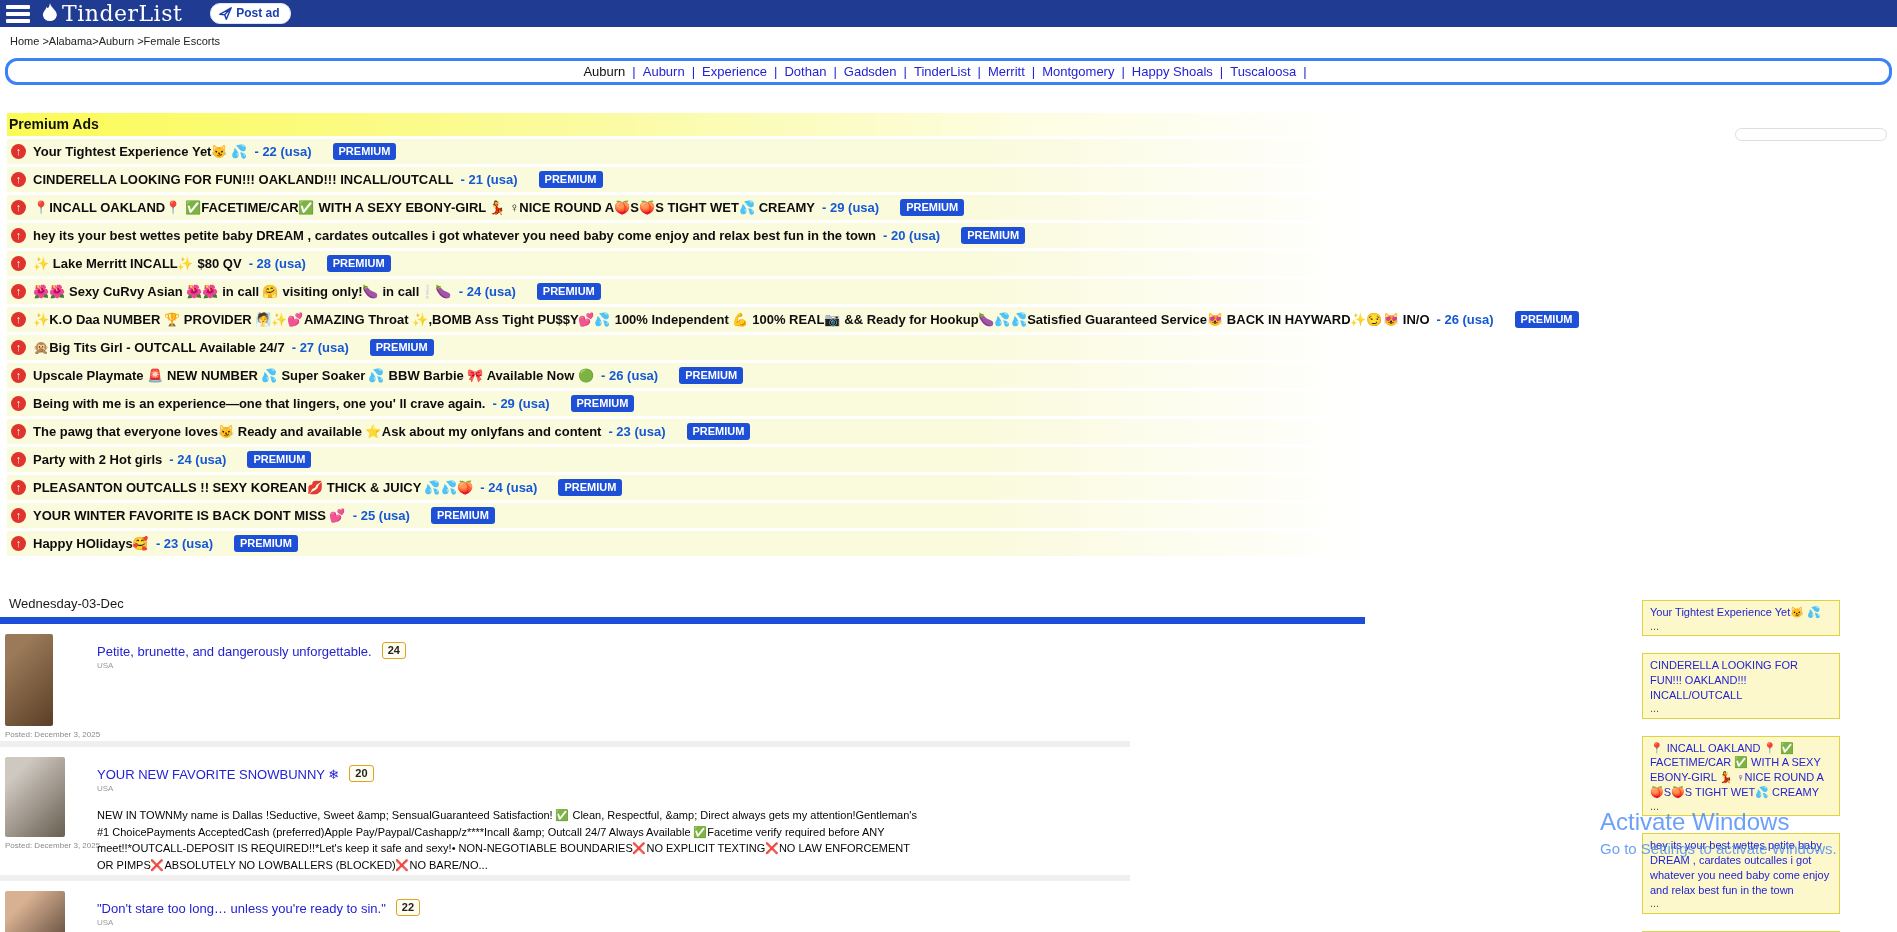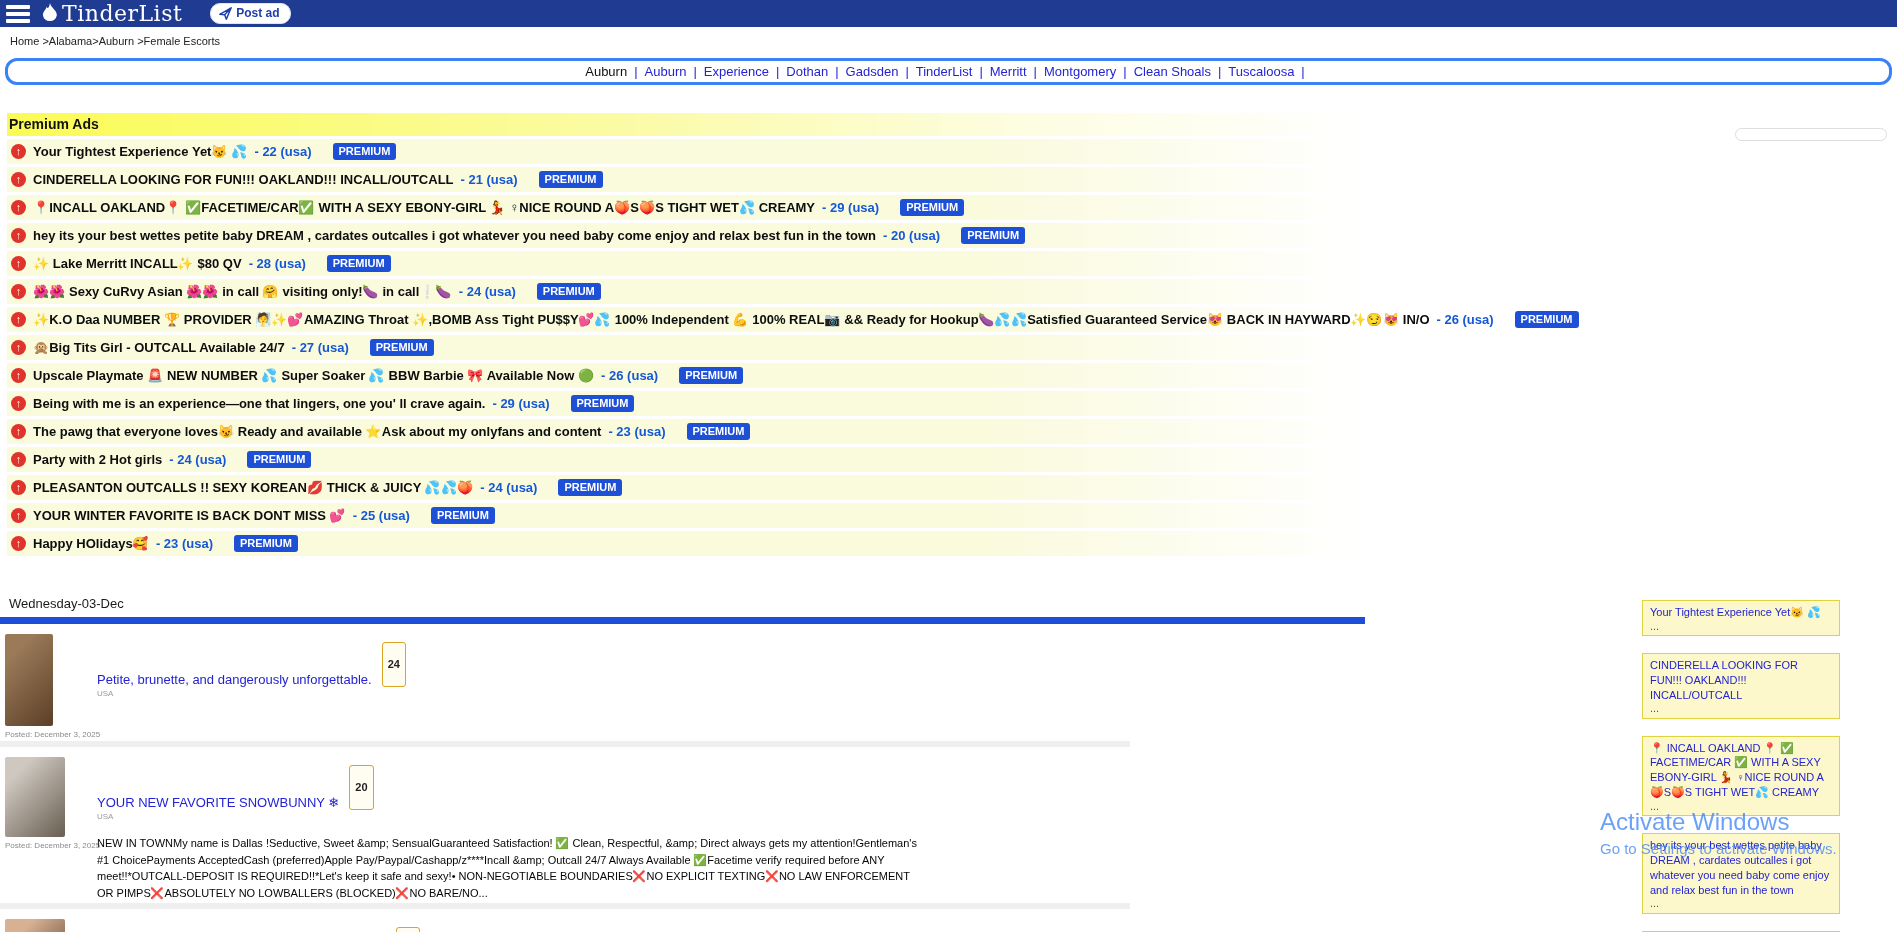--- a/index.html
+++ b/index.html
@@ -54,21 +54,21 @@
   .thumb { border-radius:2px; }
   .listing:nth-child(1) .thumb { width:48px; height:92px; }
   .listing:nth-child(2) .thumb { width:60px; height:80px; }
   .listing:nth-child(3) .thumb { width:60px; height:86px; }
   .listing:nth-child(4) .thumb { width:80px; height:60px; }
   .posted { font-size:8px; color:#8a8a8a; margin-top:4px; white-space:nowrap; }
   .rcol { padding-top:8px; width:820px; }
   .trow { display:flex; align-items:flex-end; gap:10px; }
   .ltitle { color:#2323d4; font-size:13px; text-decoration:none; cursor:pointer; }
   .agebox { border:1px solid #dba421; background:#fffdf2; border-radius:3px; font-size:11px;
-            font-weight:bold; color:#222; padding:14px 5px; line-height:15px; }
+            font-weight:bold; color:#222; padding:0 5px; line-height:15px; }
   .usa { font-size:8px; color:#999; margin-top:2px; }
   .desc { margin-top:14px; font-size:11px; color:#050505; line-height:1.5; }
 
   
   .sidebar { position:absolute; left:1642px; top:600px; width:198px; z-index:2; }
   .sbox { background:#fcf8cc; border:1px solid #ded23e; padding:4px 7px 3px; margin-bottom:17px; }
   .stitle { color:#2323d4; font-size:11px; line-height:1.35; text-decoration:none; cursor:pointer; display:block; }
   .sdots { font-size:11px; color:#555; line-height:1.1; }
 
   
@@ -111,21 +111,21 @@
     <a>Dothan</a>
     <span class="sep">|</span>
     <a>Gadsden</a>
     <span class="sep">|</span>
     <a>TinderList</a>
     <span class="sep">|</span>
     <a>Merritt</a>
     <span class="sep">|</span>
     <a>Montgomery</a>
     <span class="sep">|</span>
-    <a>Clean Shoals</a>
+    <a>Happy Shoals</a>
     <span class="sep">|</span>
     <a>Tuscaloosa</a>
     <span class="sep">|</span>
   </div>
 
 <input class="minibox" style="">
 
 <div class="premium">
   <div class="phead">Premium Ads</div>
   <div id="premiumRows">

